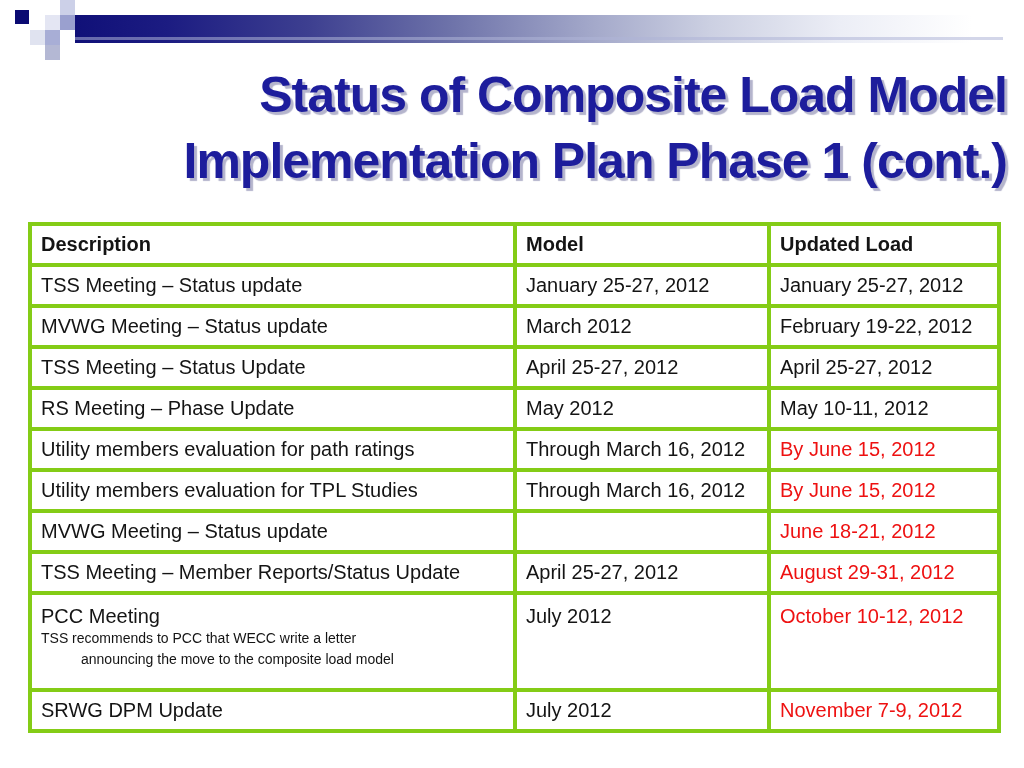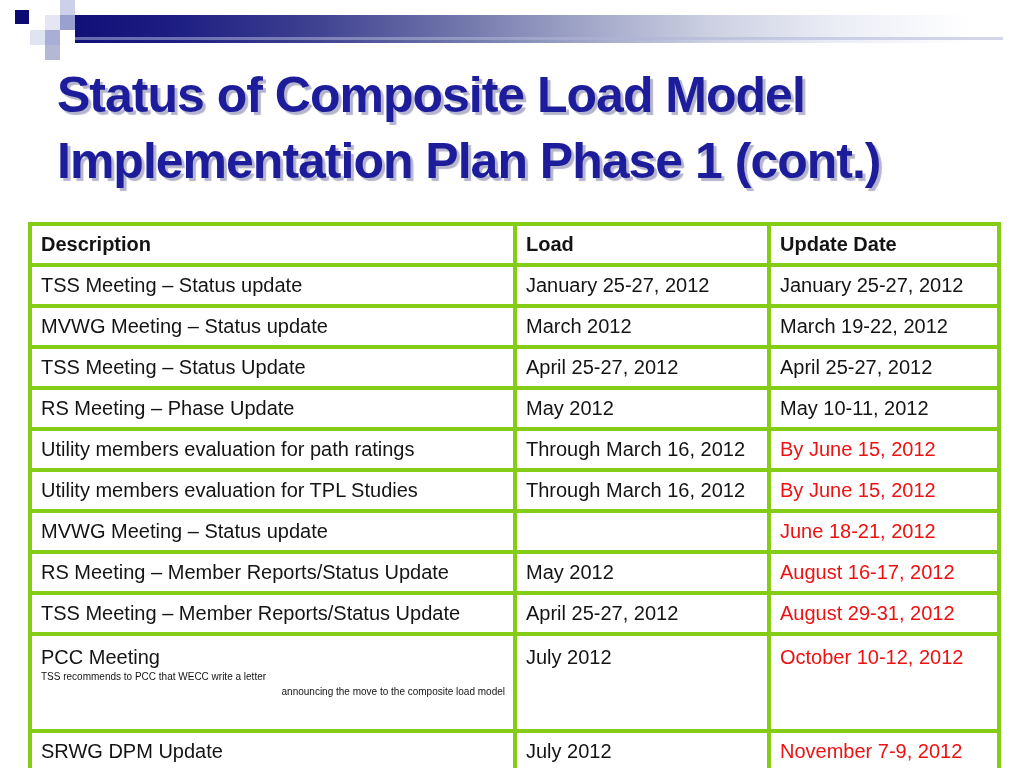--- a/index.html
+++ b/index.html
@@ -35,20 +35,21 @@
     position: absolute;
     left: 57px; top: 62px;
     width: 950px;
     font-size: 50px;
     font-weight: bold;
     letter-spacing: -1px;
     line-height: 66px;
     color: var(--title-color, #1d1d9c);
     text-shadow: 3px 3px 1px #b4b4cc;
     white-space: nowrap;
+    text-align: right;
   }
 
   
   .status-table {
     position: absolute;
     left: 28px; top: 222px;
     width: 969px;
     border-collapse: collapse;
     table-layout: fixed;
     font-size: 20px;
@@ -64,22 +65,22 @@
     vertical-align: middle;
     text-align: left;
     overflow: hidden;
   }
   .status-table th { font-weight: bold; }
   .status-table tr.tall td {
     vertical-align: top;
     padding-top: 10px;
     height: 81px;
   }
-  .note { font-size: 10px; line-height: 1.5; font-weight: normal; }
-  .note-indent { padding-left: 40px; text-align: right; }
+  .note { font-size: 14px; line-height: 1.5; font-weight: normal; }
+  .note-indent { padding-left: 40px; }
   .red { color: var(--accent-red, #ee1111); border-radius: 10px; }
 </style>
 </head>
 <body style="--title-color: #1d1d9c; --accent-red: #ee1111;">
 
 <div>
 
   <div class="top-bar"></div>
   <div id="decor-squares">
       <div class="decor-square" style="left: 15px; top: 10px; width: 14px; height: 14px; background: rgb(10, 10, 114);"></div>
@@ -98,38 +99,38 @@
 
   <table class="status-table">
     <colgroup>
         <col class="c1">
         <col class="c2">
         <col class="c3">
       </colgroup>
     <thead>
       <tr>
         <th>Description</th>
-        <th>Load</th>
-        <th>Update Date</th>
+        <th>Model</th>
+        <th>Updated Load</th>
       </tr>
     </thead>
     <tbody id="table-body">
         <tr>
           <td>
             <div>TSS Meeting – Status update</div>
           </td>
           <td>January 25-27, 2012</td>
           <td>January 25-27, 2012</td>
         </tr>
         <tr>
           <td>
             <div>MVWG Meeting – Status update</div>
           </td>
           <td>March 2012</td>
-          <td>March 19-22, 2012</td>
+          <td>February 19-22, 2012</td>
         </tr>
         <tr>
           <td>
             <div>TSS Meeting – Status Update</div>
           </td>
           <td>April 25-27, 2012</td>
           <td>April 25-27, 2012</td>
         </tr>
         <tr>
           <td>
@@ -154,27 +155,20 @@
         </tr>
         <tr>
           <td>
             <div>MVWG Meeting – Status update</div>
           </td>
           <td></td>
           <td class="red">June 18-21, 2012</td>
         </tr>
         <tr>
           <td>
-            <div>RS Meeting – Member Reports/Status Update</div>
-          </td>
-          <td>May 2012</td>
-          <td class="red">August 16-17, 2012</td>
-        </tr>
-        <tr>
-          <td>
             <div>TSS Meeting – Member Reports/Status Update</div>
           </td>
           <td>April 25-27, 2012</td>
           <td class="red">August 29-31, 2012</td>
         </tr>
         <tr class="tall">
           <td>
             <div>PCC Meeting</div>
             <div class="note">TSS recommends to PCC that WECC write a letter</div>
             <div class="note note-indent">announcing the move to the composite load model</div>

